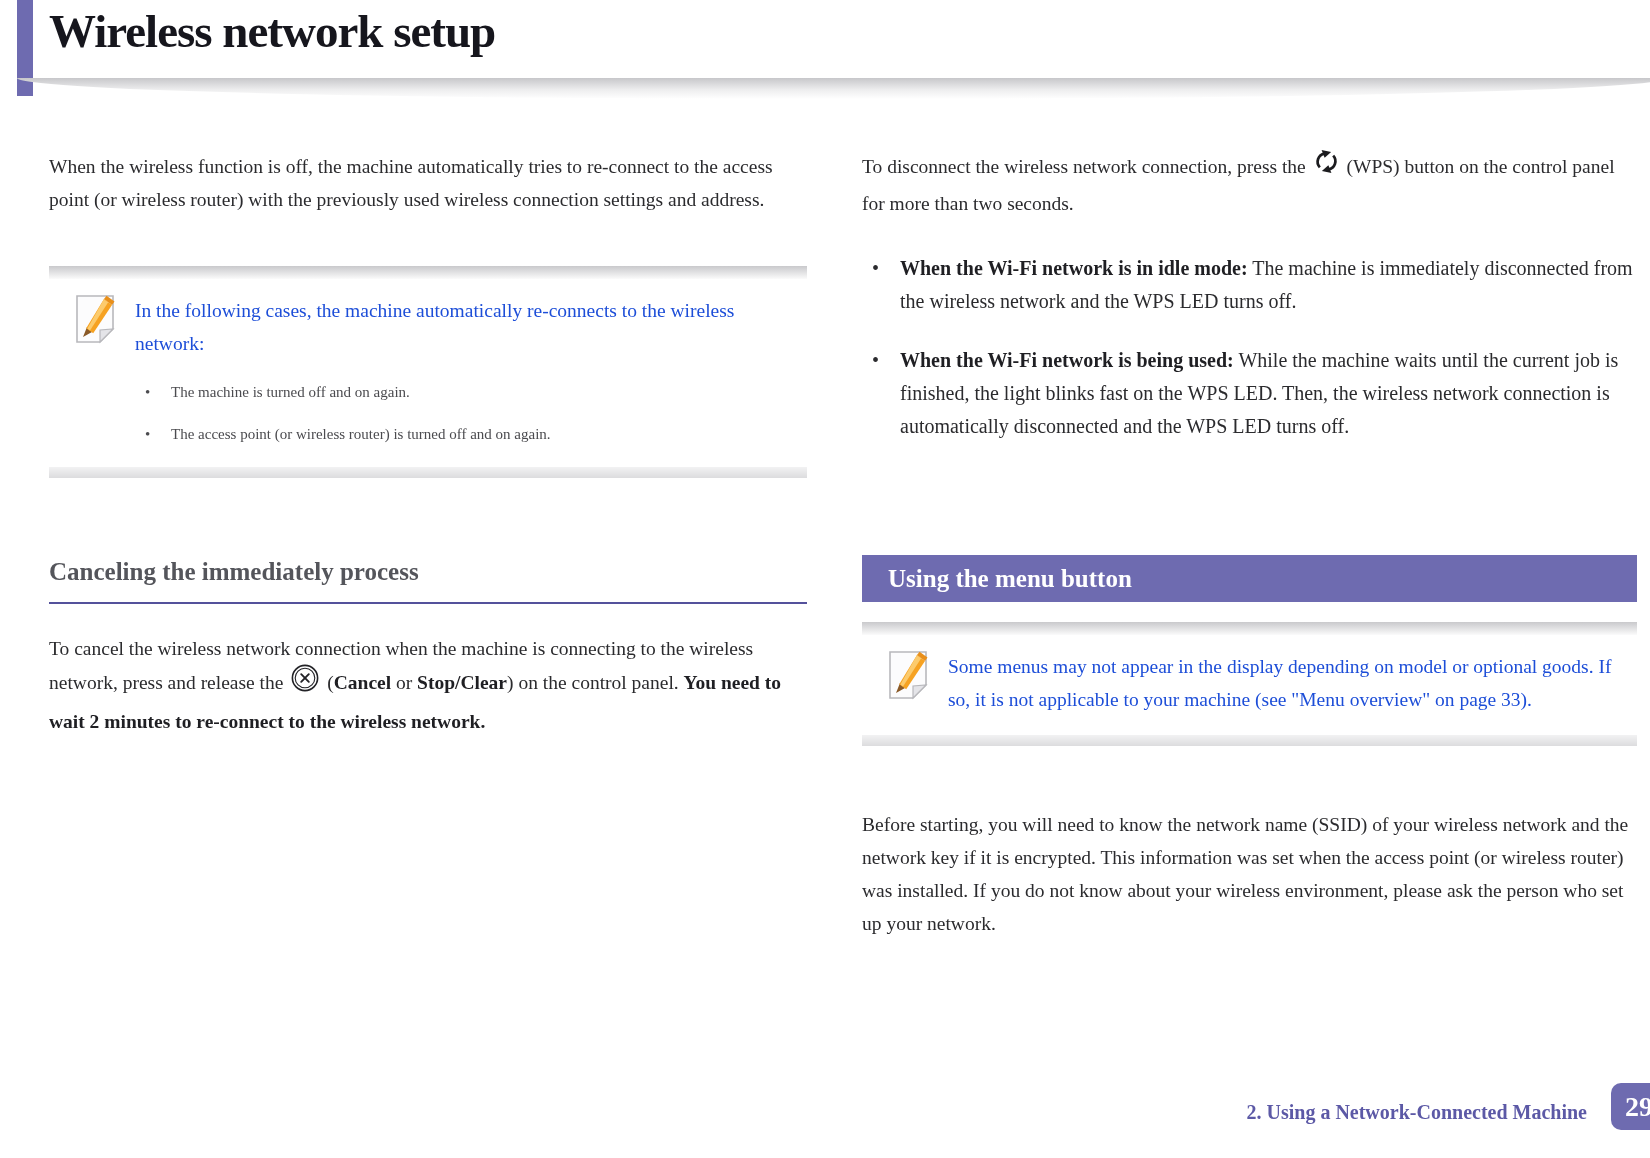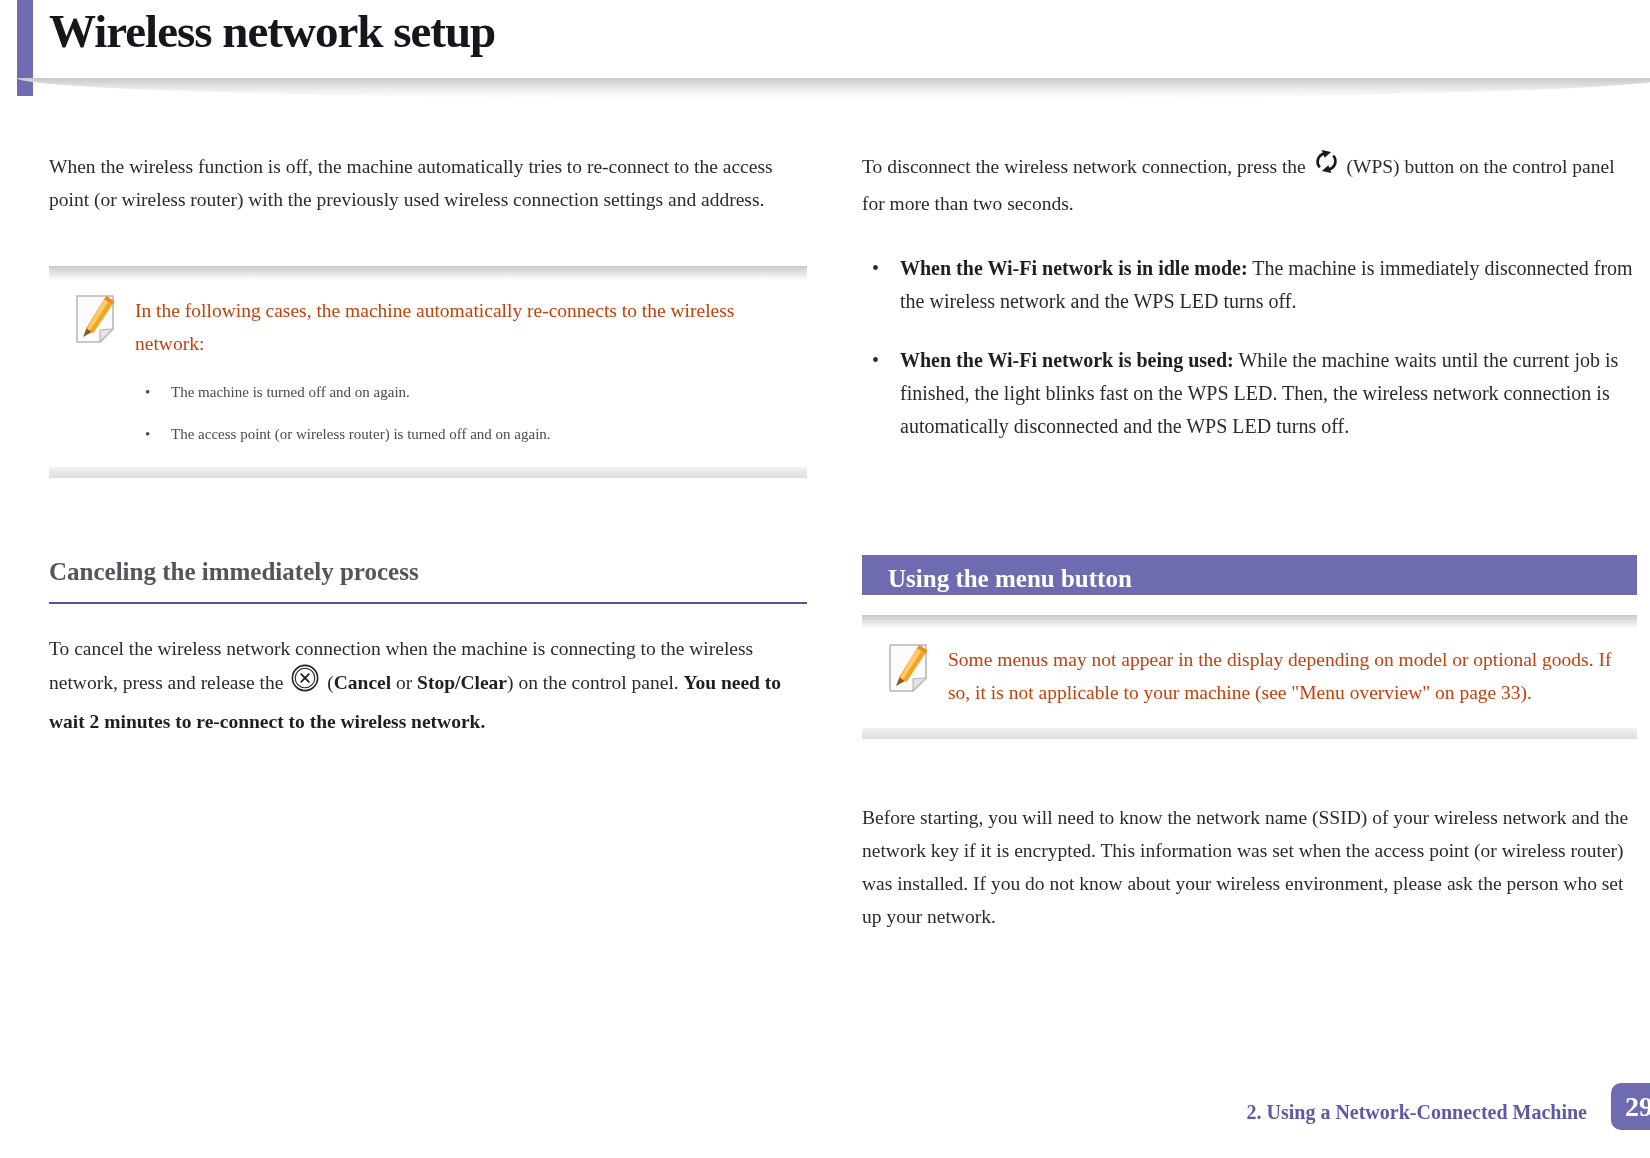--- a/index.html
+++ b/index.html
@@ -42,37 +42,37 @@
   .note{position:relative;margin-top:50px;padding:28px 18px 30px 86px;}
   .note::before{
     content:"";position:absolute;left:0;right:0;top:0;height:13px;
     background:linear-gradient(to bottom,#c9c9cc,#fbfbfb);
   }
   .note::after{
     content:"";position:absolute;left:0;right:0;bottom:0;height:11px;
     background:linear-gradient(to bottom,#f2f2f3,#dcdcde);
   }
   .note-icon{position:absolute;left:22px;top:26px;}
-  .note-text{margin:0;font-size:19.5px;line-height:33px;color:#c2410c;}
+  .note-text{margin:0;font-size:19.5px;line-height:33px;color:#1d4ed8;}
   .note-bullets{list-style:none;margin:18px 0 0 0;padding:0;}
   .note-bullets li{
     position:relative;padding-left:36px;margin-top:14px;
     font-size:15px;line-height:28px;color:var(--notegray);
   }
   .note-bullets li::before{content:"•";position:absolute;left:10px;color:var(--notegray);}
   
   .blist{margin-top:32px;}
   .bitem{
     position:relative;padding-left:38px;margin-top:26px;
     font-size:20px;line-height:33px;
   }
   .bitem::before{content:"•";position:absolute;left:10px;color:#2b2b2e;}
   
   .banner{
-    margin-top:112px;height:40px;line-height:47px;background:var(--accent);
+    margin-top:112px;height:47px;line-height:47px;background:var(--accent);
     color:#ffffff;font-size:25px;font-weight:bold;padding-left:26px;
   }
   .note-right{margin-top:20px;}
   .para-last{margin-top:62px;}
   
   .inline-icon{vertical-align:middle;position:relative;top:-2px;margin:0 2px;}
   
   .footer-chapter{
     position:absolute;right:80px;bottom:34px;
     font-size:20px;font-weight:bold;color:var(--footer);

